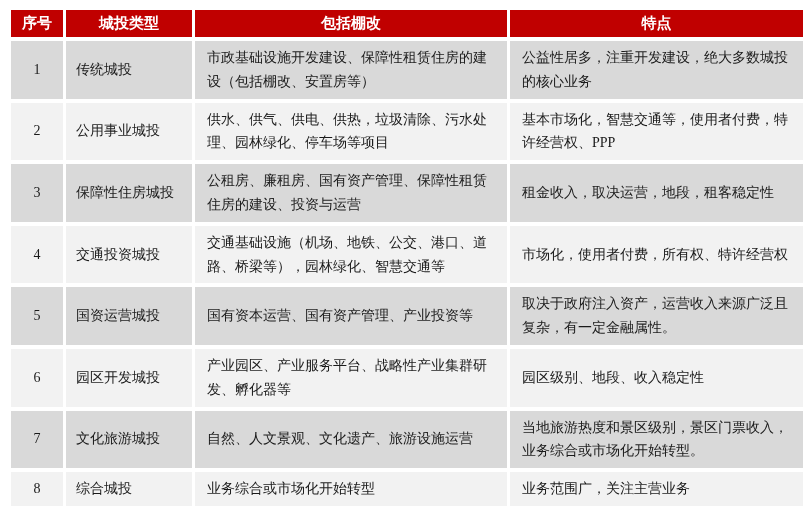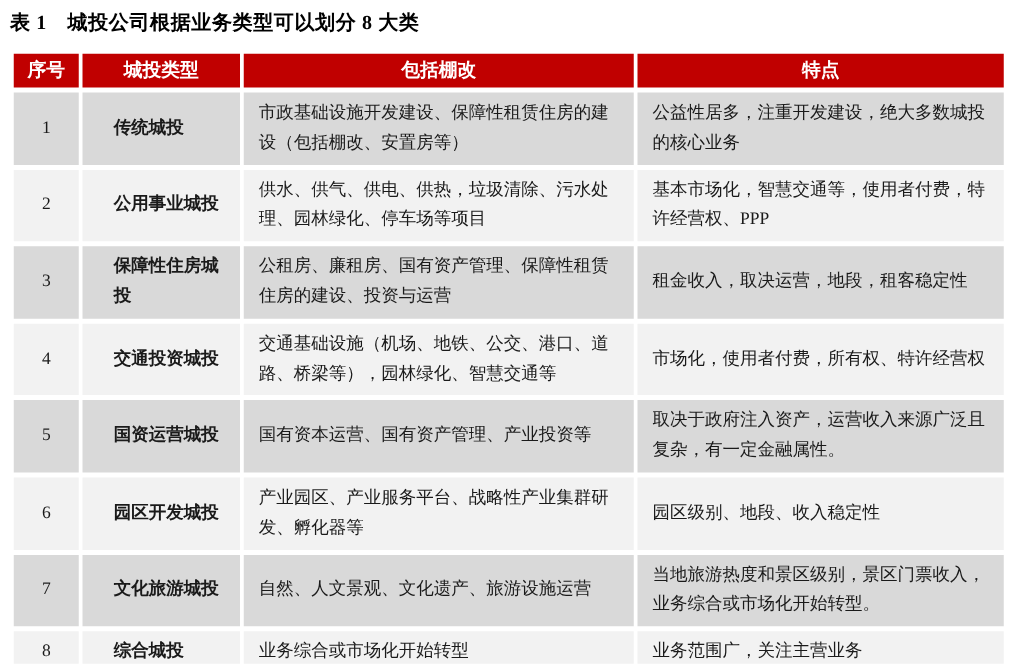--- a/index.html
+++ b/index.html
@@ -41,28 +41,27 @@
   }
   td{
     font-size:14px;
     line-height:1.7;
     padding:5px 12px;
     vertical-align:middle;
   }
   tr.odd td{background:var(--row-odd);}
   tr.even td{background:var(--row-even);}
   td.cell-no{text-align:center;padding:5px 2px;}
-  td.cell-type{font-weight:bold;padding-left:25px;}
+  td.cell-type{font-weight:normal;padding-left:10px;}
 </style>
 </head>
 <body>
 
 <div class="page">
 
-  <div class="doc-title">表 1　城投公司根据业务类型可以划分 8 大类</div>
 
   <table class="city-table">
     <colgroup>
       <col class="c-no">
         <col class="c-type">
         <col class="c-scope">
         <col class="c-feat">
     </colgroup>
     <thead>
       <tr>

